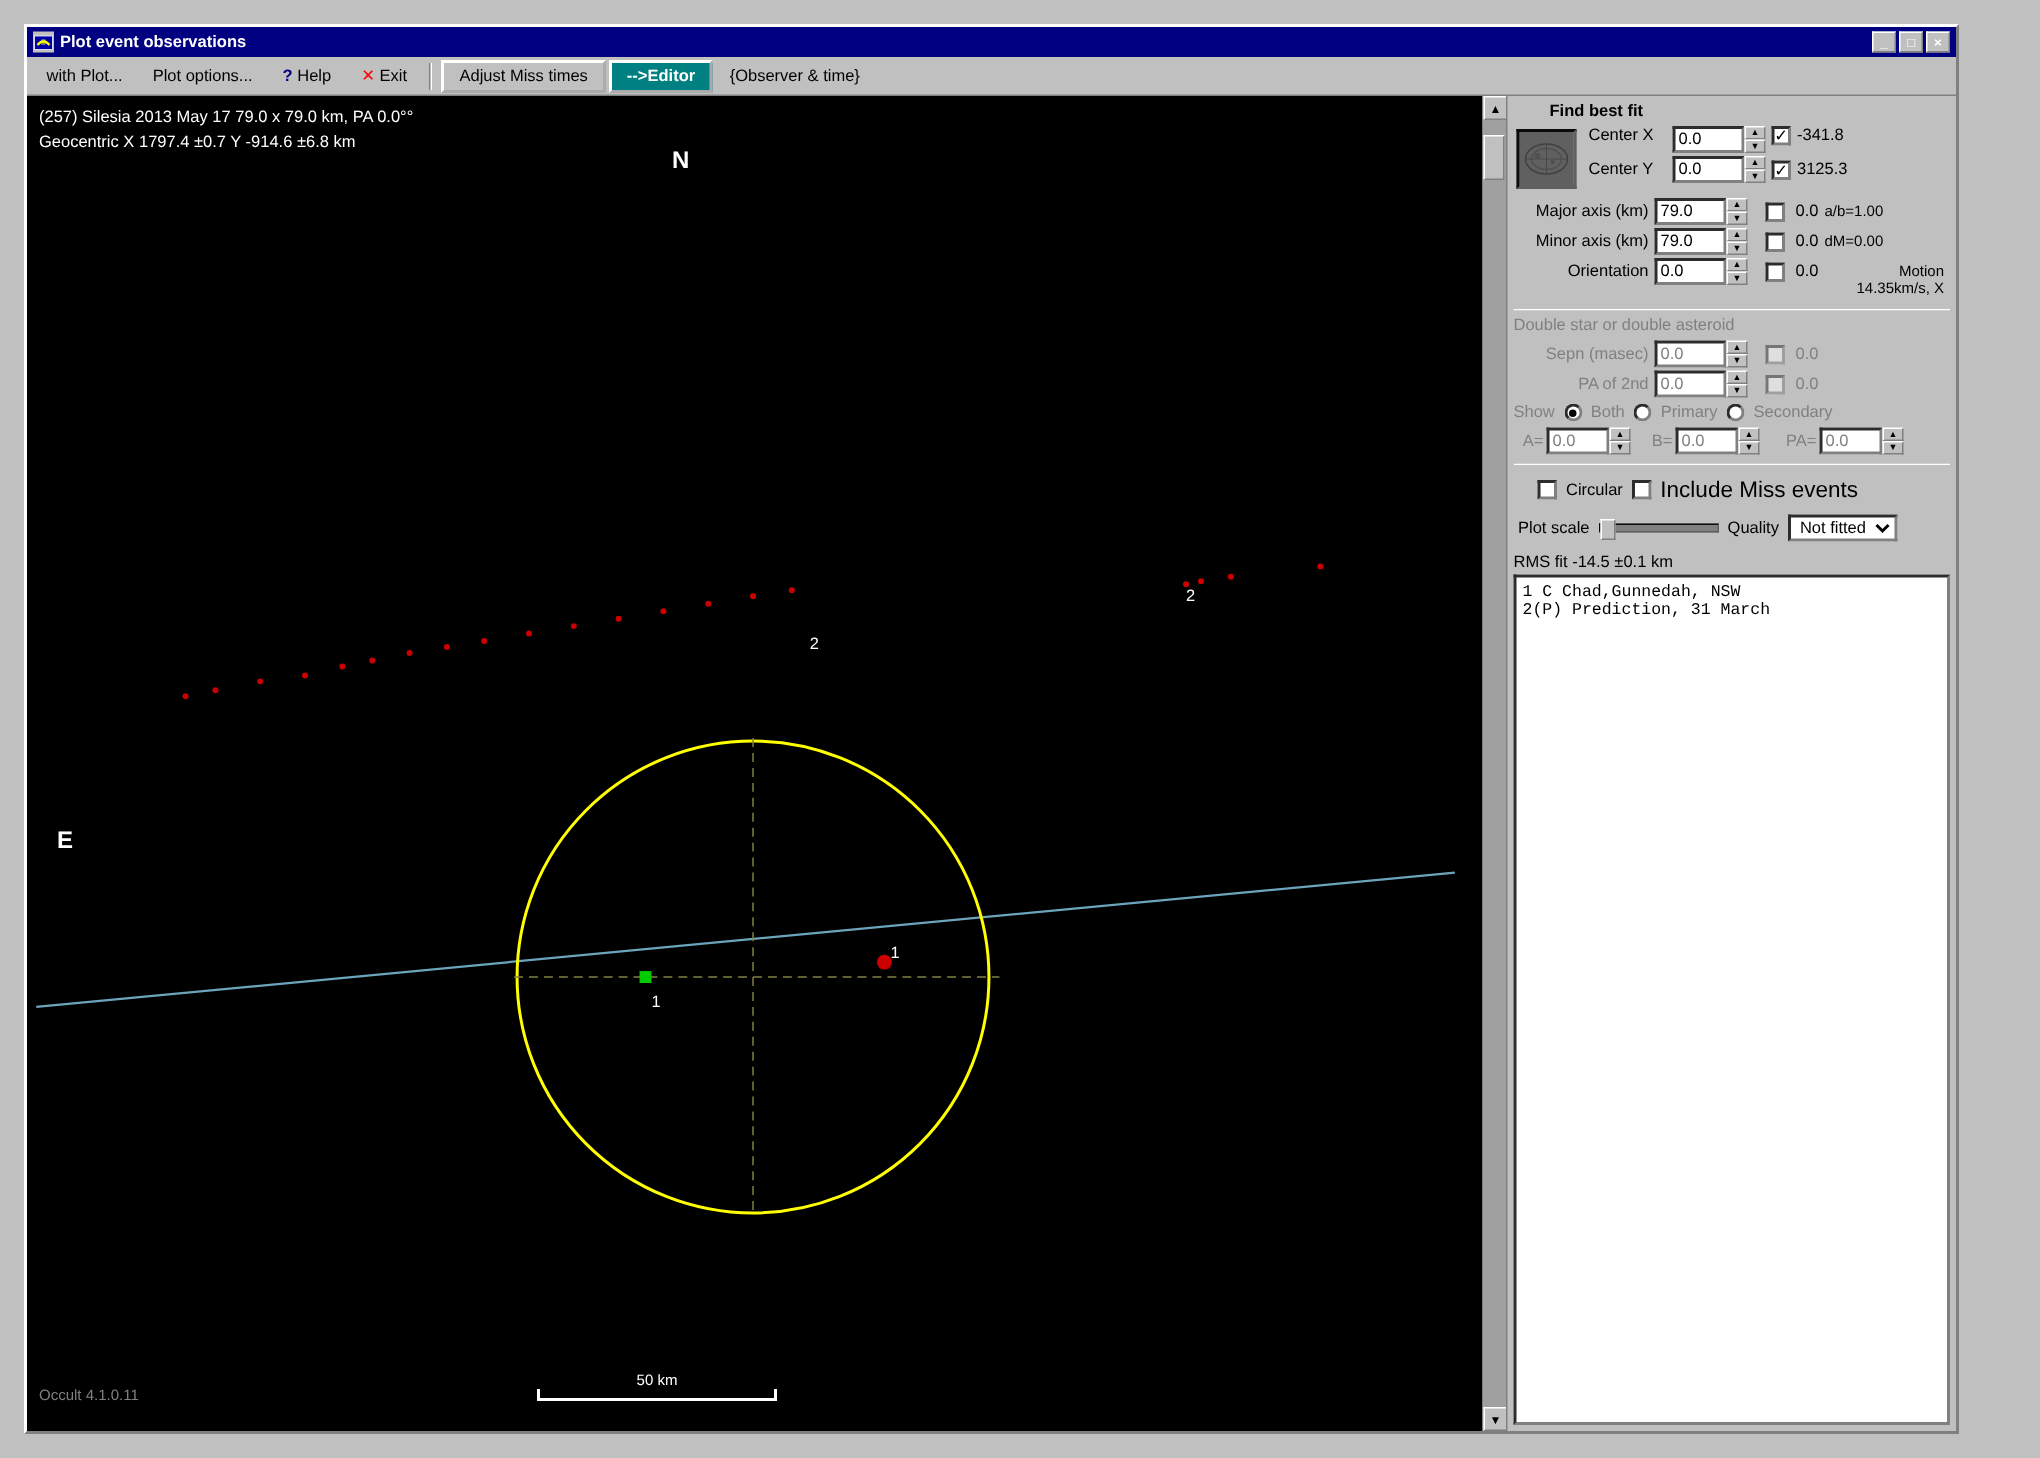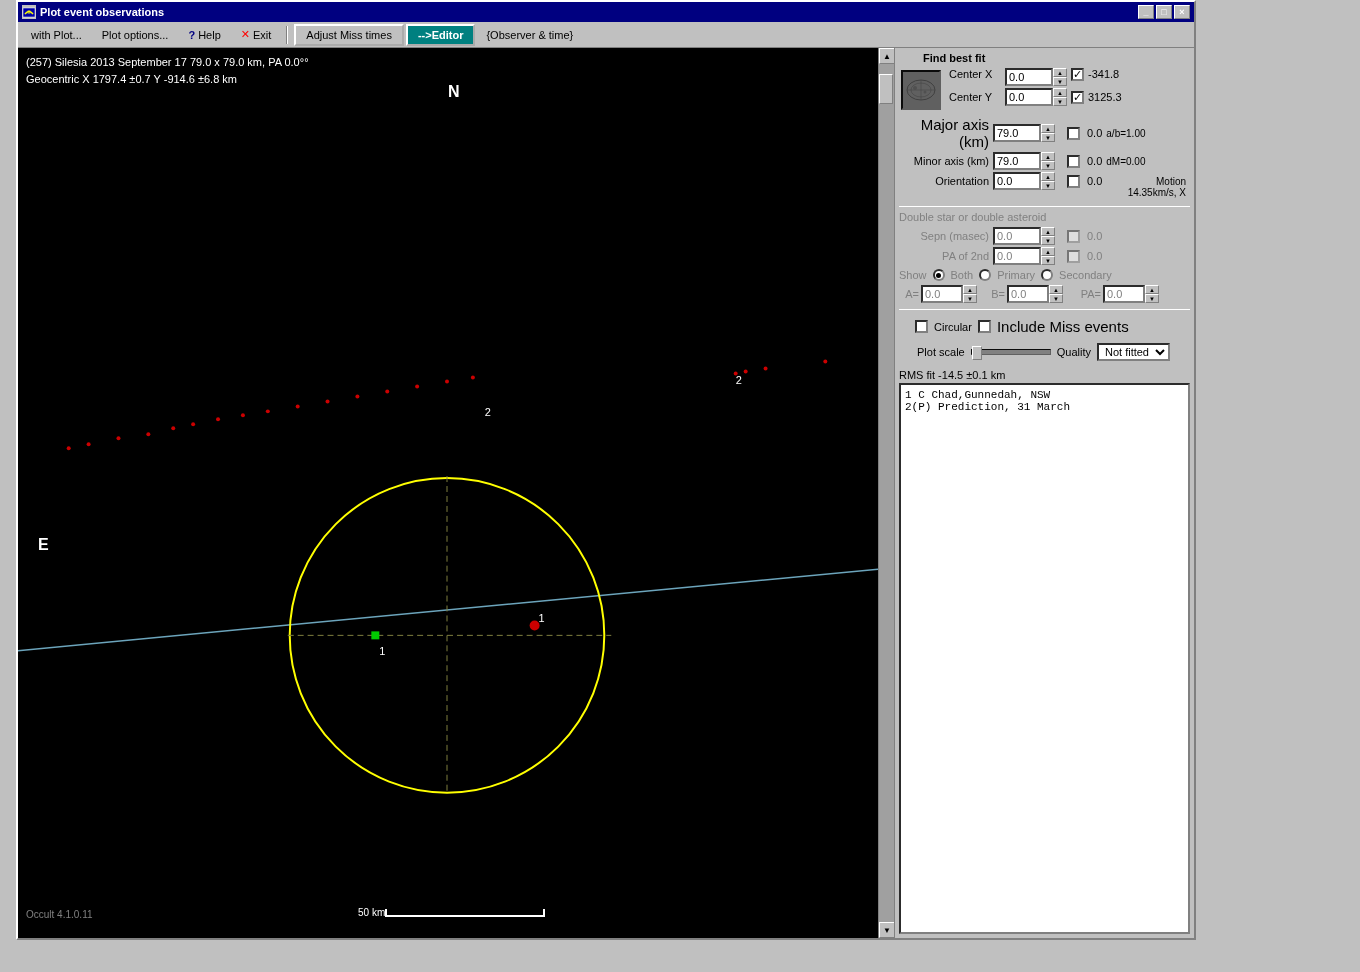--- a/index.html
+++ b/index.html
@@ -7,24 +7,24 @@
       width: 1360px;
       height: 972px;
       background: #c0c0c0;
       font-family: 'MS Sans Serif', Arial, sans-serif;
       font-size: 11px;
       overflow: hidden;
     }
 
     
     .window {
-      width: 1180px;
+      width: 1290px;
       height: 940px;
       position: absolute;
-      top: 0;
+      top: 16px;
       left: 16px;
       border: 2px solid #ffffff;
       border-right-color: #808080;
       border-bottom-color: #808080;
       background: #c0c0c0;
     }
     .title-bar {
       background: #000080;
       color: white;
       height: 20px;
@@ -135,21 +135,21 @@
       left: 20px;
       color: white;
       font-size: 16px;
       font-weight: bold;
     }
     .scale-bar {
       position: absolute;
       bottom: 20px;
       left: 340px;
       display: flex;
-      flex-direction: row;
+      flex-direction: column;
       align-items: center;
       color: white;
       font-size: 10px;
     }
     .scale-line {
       width: 160px;
       height: 8px;
       border-left: 2px solid white;
       border-right: 2px solid white;
       border-bottom: 2px solid white;
@@ -324,21 +324,21 @@
       border: 2px inset #808080;
       background: white;
       display: inline-block;
     }
 
     
     .plot-scale-row {
       display: flex;
       align-items: center;
       gap: 6px;
-      margin: 4px 18px;
+      margin: 4px 3px;
     }
     .slider-track {
       width: 80px;
       height: 6px;
       background: #808080;
       border: 1px inset #606060;
       position: relative;
     }
     .slider-thumb {
       position: absolute;
@@ -482,21 +482,21 @@
 
           <circle cx="518" cy="580" r="5" fill="#cc0000"></circle>
           <text x="522" y="577" fill="white" font-size="11" font-family="Arial">1</text>
 
           <text x="720" y="338" fill="white" font-size="11" font-family="Arial">2</text>
 
           <text x="468" y="370" fill="white" font-size="11" font-family="Arial">2</text>
         </svg>
 
         <div class="plot-info">
-          <div>(257) Silesia  2013 September 17   79.0 x 79.0 km, PA 0.0°°</div>
+          <div>(257) Silesia  2013 May 17   79.0 x 79.0 km, PA 0.0°°</div>
           <div>Geocentric X 1797.4 ±0.7  Y -914.6 ±6.8 km</div>
         </div>
         <div class="north-label">N</div>
         <div class="east-label">E</div>
 
         <div class="scale-bar">
           <span>50 km</span>
           <div class="scale-line"></div>
         </div>
 
@@ -555,21 +555,21 @@
               </div>
             </div>
             <div class="checkbox" style="background:white;display:flex;align-items:center;justify-content:center;">✓</div>
             <span style="font-size:11px;">3125.3</span>
           </div>
         </div>
       </div>
 
       <div class="fit-params-grid" style="margin-top:4px;">
 
-        <span style="text-align:right;font-size:15px;">Major axis (km)</span>
+        <span style="text-align:right;font-size:11px;">Major axis (km)</span>
         <div class="spin-input-wrap">
           <input class="spin-input" type="text" value="79.0" style="">
           <div class="spin-btns">
             <div class="spin-btn">▲</div>
             <div class="spin-btn">▼</div>
           </div>
         </div>
         <div class="checkbox"></div>
         <div style="display:flex;align-items:center;gap:4px;">
           <span style="font-size:11px;">0.0</span>

